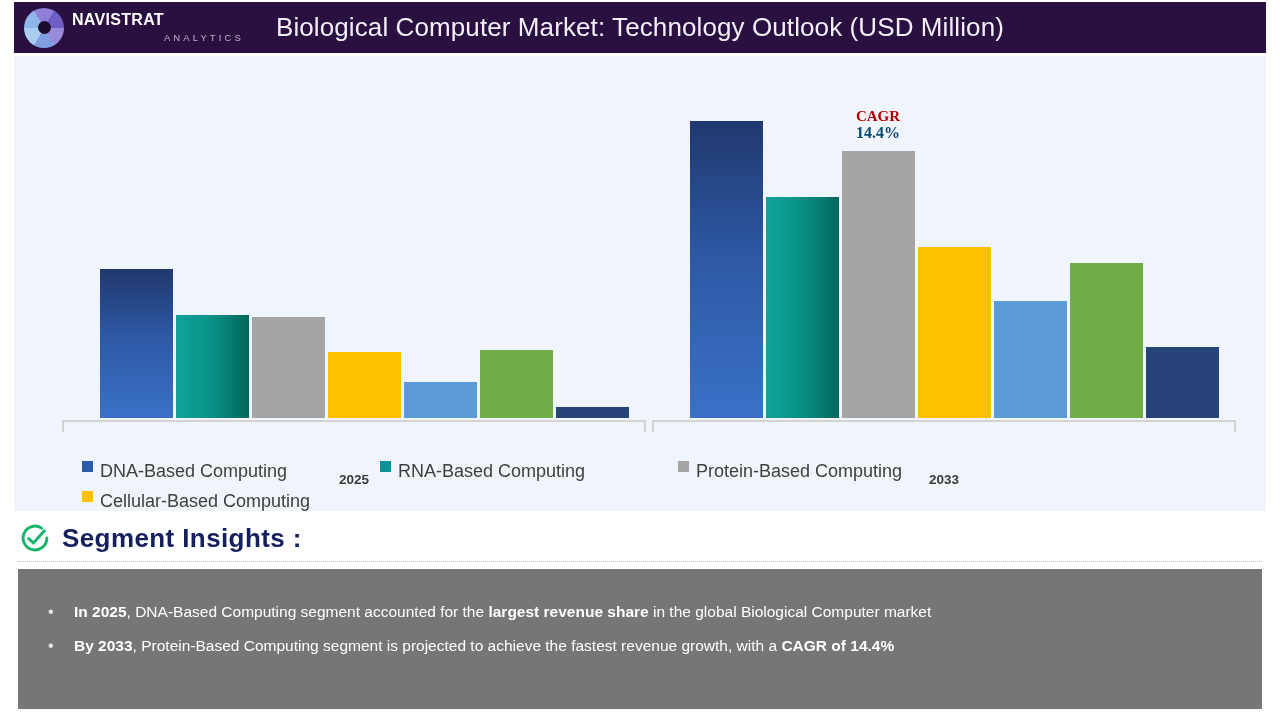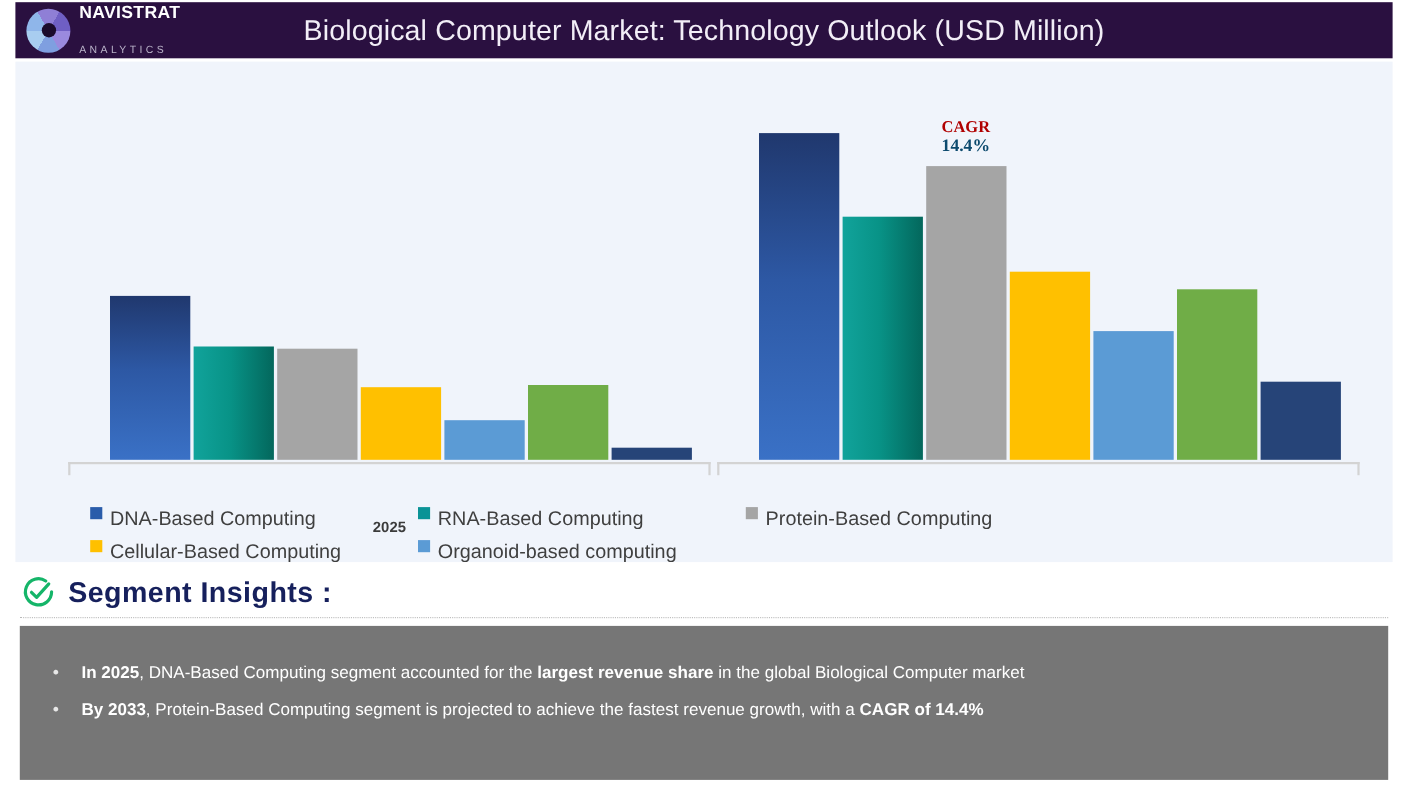--- a/index.html
+++ b/index.html
@@ -62,21 +62,21 @@
     top: 50%;
     width: 13px;
     height: 13px;
     margin-left: -6.5px;
     margin-top: -6.5px;
     border-radius: 50%;
     background: #1b0b2c;
   }
   .logo-text {
     display: flex;
-    flex-direction: column;
+    flex-direction: row;
     justify-content: space-between;
     line-height: 1;
   }
   .logo-name {
     color: #ffffff;
     font-size: 16px;
     font-weight: bold;
     letter-spacing: 0.3px;
   }
   .logo-sub {
@@ -264,20 +264,21 @@
       <div class="axis" style="left: 48px; width: 584px; top: 364px;"></div>
       <div class="group-label" style="left: 48px; width: 584px; top: 380px;">2025</div>
       <div class="bar" style="left: 676px; width: 73px; height: 297px; bottom: 8px; background: linear-gradient(rgb(32, 56, 110) 0%, rgb(45, 88, 164) 45%, rgb(58, 113, 198) 100%);"></div>
       <div class="bar" style="left: 752px; width: 73px; height: 221px; bottom: 8px; background: linear-gradient(to right, rgb(17, 163, 155) 0%, rgb(8, 147, 135) 45%, rgb(3, 103, 92) 100%);"></div>
       <div class="bar" style="left: 828px; width: 73px; height: 267px; bottom: 8px; background: rgb(165, 165, 165);"></div>
       <div class="bar" style="left: 904px; width: 73px; height: 171px; bottom: 8px; background: rgb(255, 192, 0);"></div>
       <div class="bar" style="left: 980px; width: 73px; height: 117px; bottom: 8px; background: rgb(91, 155, 213);"></div>
       <div class="bar" style="left: 1056px; width: 73px; height: 155px; bottom: 8px; background: rgb(112, 173, 71);"></div>
       <div class="bar" style="left: 1132px; width: 73px; height: 71px; bottom: 8px; background: rgb(38, 68, 120);"></div>
       <div class="axis" style="left: 638px; width: 584px; top: 364px;"></div>
+      <div class="group-label" style="left: 638px; width: 584px; top: 380px;">2033</div>
     </div>
 
   <div class="cagr-box" id="cagr-box" style="left: 818px; width: 92px; top: 53px;">
     <span class="cagr-title">CAGR</span>
     <span class="cagr-value">14.4%</span>
   </div>
 
   <div class="legend" id="legend">
       <div class="legend-item">
         <span class="legend-swatch" style="background: rgb(42, 92, 170);"></span>
@@ -288,24 +289,20 @@
         <span>RNA-Based Computing</span>
       </div>
       <div class="legend-item">
         <span class="legend-swatch" style="background: rgb(165, 165, 165);"></span>
         <span>Protein-Based Computing</span>
       </div>
       <div class="legend-item">
         <span class="legend-swatch" style="background: rgb(255, 192, 0);"></span>
         <span>Cellular-Based Computing</span>
       </div>
-      <div class="legend-item">
-        <span class="legend-swatch" style="background: rgb(91, 155, 213);"></span>
-        <span>Organoid-based computing</span>
-      </div>
     </div>
 </div>
 
 <div class="insights-head">
   <svg class="check-icon" viewBox="0 0 40 40">
     <path d="M34 20 a14 14 0 1 1 -6.2 -11.6" fill="none" stroke="#15b569" stroke-width="3.4" stroke-linecap="round"></path>
     <path d="M12.5 20.5 L18 26 L31 11.5" fill="none" stroke="#15b569" stroke-width="3.4" stroke-linecap="round" stroke-linejoin="round"></path>
   </svg>
   <span class="insights-title">Segment Insights :</span>
 </div>

